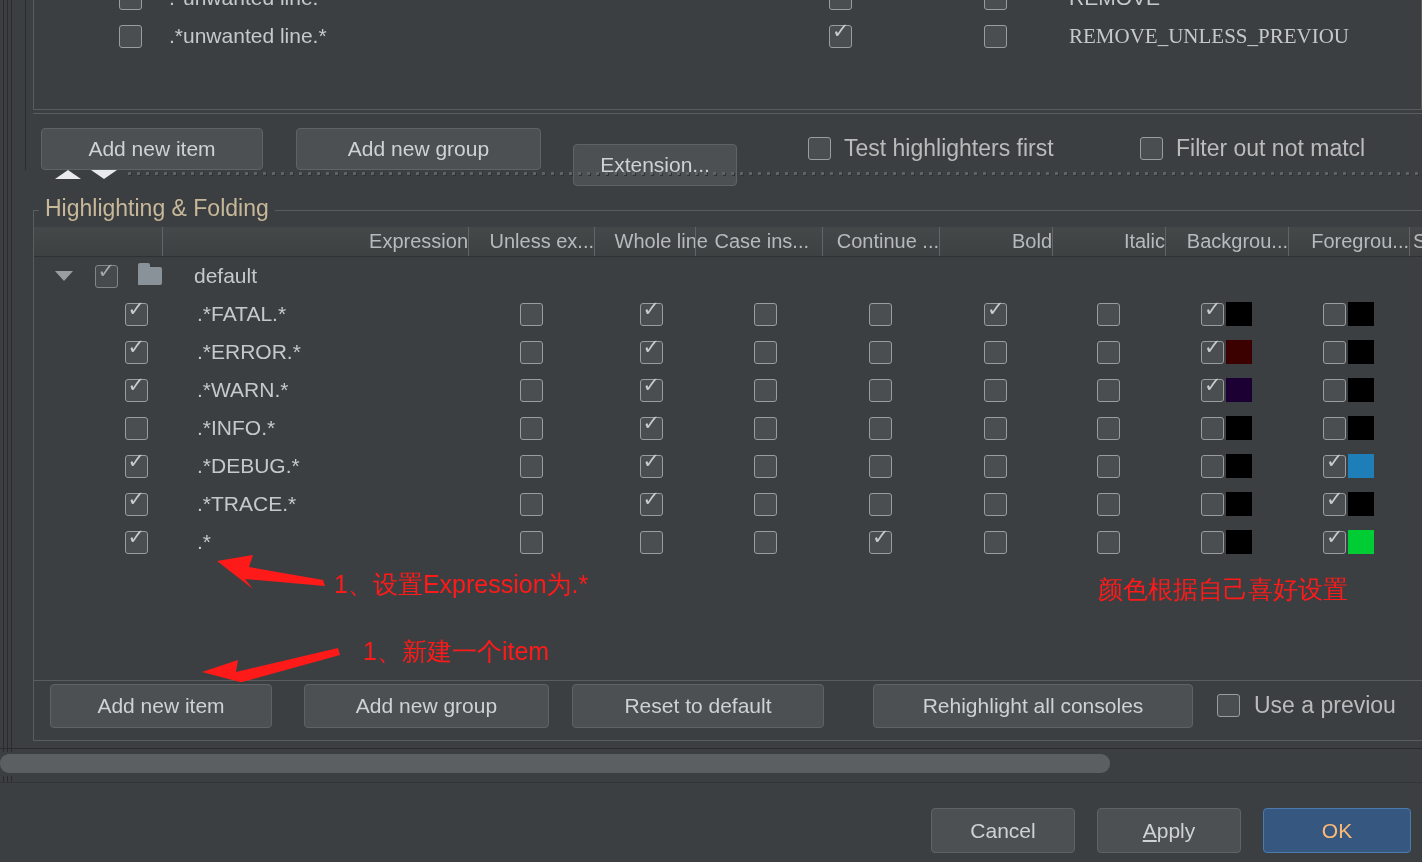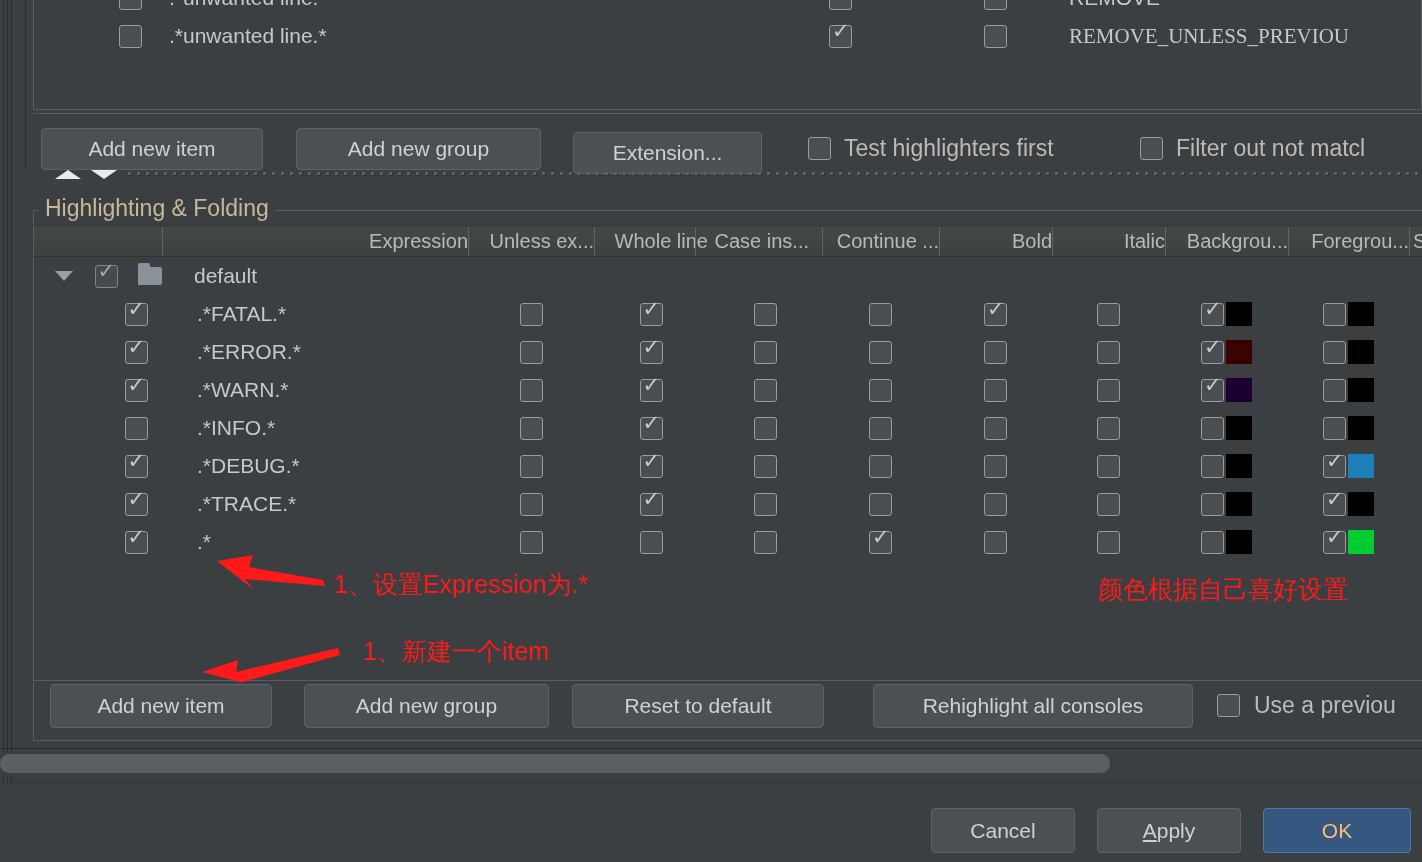--- a/index.html
+++ b/index.html
@@ -149,21 +149,21 @@
       <span class="cb on" style="position:absolute;left:795px;top:9px;"></span>
       <span class="cb" style="position:absolute;left:950px;top:9px;"></span>
       <span class="expr" style="position:absolute;left:1035px;top:8px;font-family:Liberation Serif, serif;">REMOVE_UNLESS_PREVIOU</span>
     </div>
   </div>
 
   <div class="hsep" style="left:33px;top:113px;width:1389px;"></div>
 
   <div class="btn" style="left:41px;top:128px;width:222px;height:42px;">Add new item</div>
   <div class="btn" style="left:296px;top:128px;width:245px;height:42px;">Add new group</div>
-  <div class="btn" style="left:573px;top:132px;width:189px;height:42px;">Extension...</div>
+  <div class="btn" style="left:573px;top:144px;width:164px;height:42px;">Extension...</div>
 
   <div style="position:absolute;left:808px;top:137px;display:flex;align-items:center;gap:13px;">
     <span class="cb"></span>
     <span class="txt" style="font-size:23px;">Test highlighters first</span>
   </div>
   <div style="position:absolute;left:1140px;top:137px;display:flex;align-items:center;gap:13px;">
     <span class="cb"></span>
     <span class="txt" style="font-size:23px;">Filter out not matcl</span>
   </div>
 

